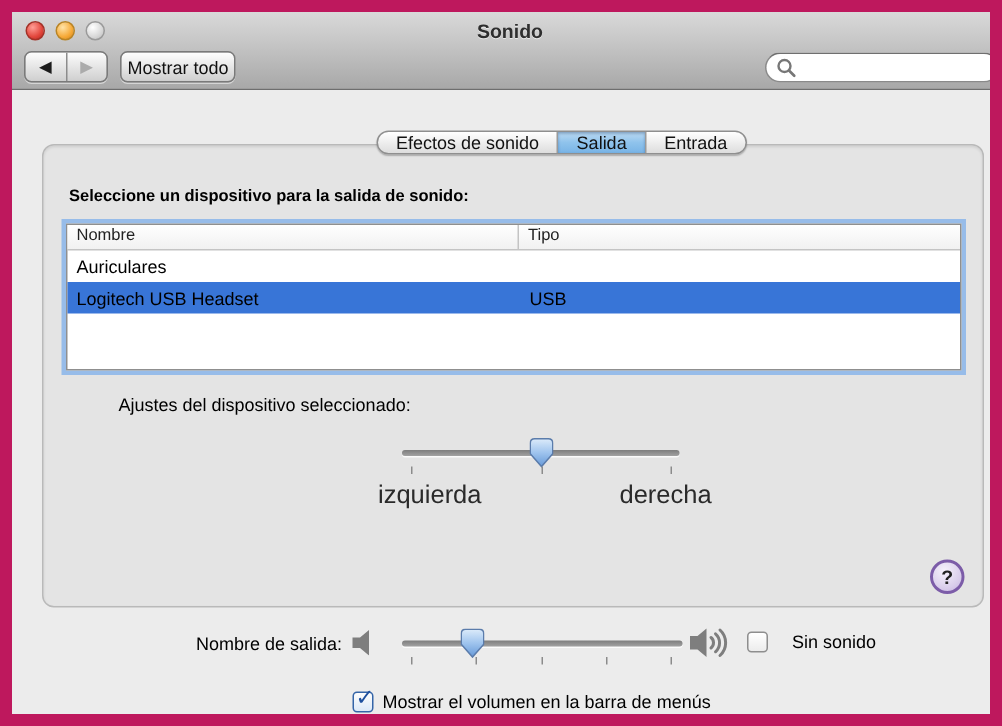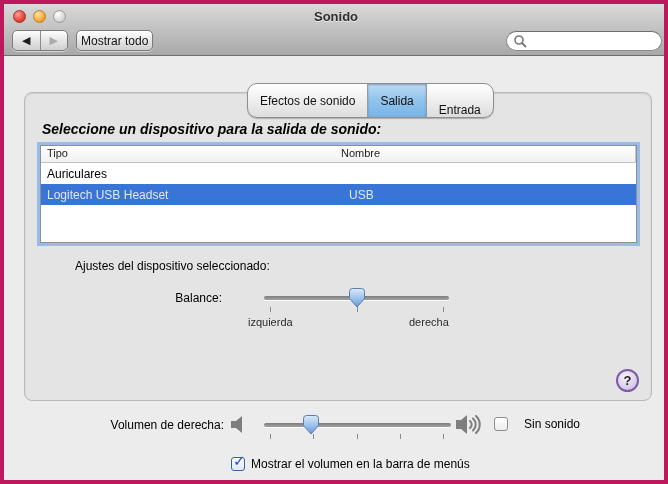--- a/index.html
+++ b/index.html
@@ -1,19 +1,19 @@
 <!DOCTYPE html>
 <html><head>
 <meta charset="utf-8">
 <style>
   * { margin:0; padding:0; box-sizing:border-box; }
   html,body { width:668px; height:484px; }
   body { font-family:"Liberation Sans","DejaVu Sans",sans-serif; font-size:12px; color:#000; }
 
-  .window { position:relative; width:668px; height:484px; border:4px solid #be185d; background:#ececec; overflow:hidden; }
+  .window { position:relative; width:668px; height:484px; border:8px solid #be185d; background:#ececec; overflow:hidden; }
 
   
   .header { position:absolute; left:0; top:0; width:664px; height:52px;
     background:linear-gradient(#d9d9d9,#c6c6c6 40%,#a8a8a8); border-bottom:1px solid #6e6e6e; }
   .title { position:absolute; left:0; top:5px; width:100%; text-align:center;
     font-size:13px; font-weight:bold; color:#2e2e2e; text-shadow:0 1px 0 rgba(255,255,255,.6); }
   .lights { position:absolute; left:9px; top:6px; display:flex; gap:7px; }
   .light { width:13px; height:13px; border-radius:50%; }
   .light.red    { background:radial-gradient(circle at 35% 30%, #ff9d95, #e2463c 60%, #b2281f); border:1px solid #a33228; }
   .light.yellow { background:radial-gradient(circle at 35% 30%, #ffe3a8, #f6a937 60%, #d0831a); border:1px solid #b88426; }
@@ -34,52 +34,52 @@
   .search { position:absolute; left:502px; top:27px; width:156px; height:20px;
     background:#fff; border:1px solid #8a8a8a; border-top-color:#6f6f6f; border-radius:10px;
     display:flex; align-items:center; padding-left:6px; }
   .search input { border:none; outline:none; width:120px; font-size:11px; background:transparent; }
 
   
   .pane { position:absolute; left:20px; top:88px; width:628px; height:309px;
     background:#e4e4e4; border:1px solid #b9b9b9; border-radius:8px;
     box-shadow:inset 0 1px 2px rgba(0,0,0,.10); }
 
-  .tabs { position:absolute; left:243px; top:79px; height:35px; display:flex;
+  .tabs { position:absolute; left:243px; top:79px; height:16px; display:flex;
     border:1px solid #8f8f8f; border-radius:10px; overflow:hidden;
     background:linear-gradient(#ffffff,#dddddd); box-shadow:0 1px 1px rgba(0,0,0,.25); z-index:3; }
   .tab { display:flex; align-items:center; justify-content:center; padding:0 12px;
     font-size:12px; color:#111; border-right:1px solid #9a9a9a; }
   .tab:last-child { border-right:none;align-items:flex-end; }
   .tab.selected { background:linear-gradient(#bedbf3,#8fc3ec 50%,#79b4e6); box-shadow:inset 0 1px 2px rgba(0,40,90,.35); }
 
-  .heading-bold { position:absolute; left:38px; top:117px; font-weight:bold; font-size:14px; z-index:2;font-style:italic; }
+  .heading-bold { position:absolute; left:38px; top:117px; font-weight:bold; font-size:11px; z-index:2; }
 
   .table-wrap { position:absolute; left:36px; top:141px; width:597px; height:98px;
     background:#fff; border:1px solid #8f8f8f; box-shadow:0 0 0 3px rgba(125,175,235,.75); z-index:2; }
   .thead { display:flex; height:17px; border-bottom:1px solid #c4c4c4;
     background:linear-gradient(#ffffff,#f1f1f1); font-size:11px; color:#222; }
   .th { padding:1px 0 0 6px; }
   .th.c1 { width:301px; border-right:1px solid #c4c4c4; }
   .th.c2 { flex:1; }
   .trow { display:flex; height:21px; align-items:center; font-size:12px; }
   .trow .td1 { width:301px; padding-left:6px; }
   .trow .td2 { flex:1; padding-left:7px; }
-  .trow.selected { background:#3875d7; color:#e5e5e5; }
+  .trow.selected { background:#3875d7; color:#000000; }
 
   .heading-plain { position:absolute; left:38px; top:255px; font-size:12px; z-index:2;margin-left:33px; }
 
   
   .slider-label { position:absolute; text-align:right; font-size:12px; z-index:2; }
   .track { position:absolute; height:4px; border-radius:2px;
     background:linear-gradient(#7d7d7d,#a2a2a2); box-shadow:0 1px 0 rgba(255,255,255,.8); z-index:2; }
   .thumb { position:absolute; top:-8px; width:16px; height:20px; margin-left:-8px; z-index:4; }
   .tickrow { position:absolute; display:flex; justify-content:space-between; z-index:2; }
   .tick { width:1px; height:5px; background:#8b8b8b; }
-  .sl-caption { position:absolute; font-size:11px; color:#2a2a2a; z-index:2;text-align:center; }
+  .sl-caption { position:absolute; font-size:17px; color:#2a2a2a; z-index:2;text-align:center; }
 
   .help-btn { position:absolute; left:612px; top:365px; width:23px; height:23px; border-radius:50%;
     border:2px solid #7c5ca8; background:radial-gradient(circle at 40% 30%, #f6f2fb, #d9cdeb 65%, #c3b1de);
     display:flex; align-items:center; justify-content:center;
     font-size:13px; font-weight:bold; color:#222; z-index:3; }
 
   
   .checkbox { width:14px; height:14px; border-radius:3px; background:linear-gradient(#ffffff,#ececec);
     border:1px solid #8e8e8e; position:relative; flex:none; }
   .checkbox.checked { border:1px solid #3465a8; background:linear-gradient(#fdfdfd,#dce9f8); }
@@ -134,35 +134,34 @@
       </div>
     <div class="tab">
         <span>Entrada</span>
       </div>
   </div>
 
   <div class="heading-bold">Seleccione un dispositivo para la salida de sonido:</div>
 
   <div class="table-wrap">
     <div class="thead">
+      <div class="th c1">Nombre</div>
       <div class="th c2">Tipo</div>
-      <div class="th c1">Nombre</div>
     </div>
     <div class="trow">
       <div class="td1">Auriculares</div>
     </div>
     <div class="trow selected">
       <div class="td1">Logitech USB Headset</div>
       <div class="td2">USB</div>
     </div>
   </div>
 
   <div class="heading-plain">Ajustes del dispositivo seleccionado:</div>
 
-  <div class="slider-label" style="left:60px; top:287px; width:158px;">Balance:</div>
   <div class="track" style="left:260px; top:292px; width:185px;">
     <div class="thumb" style="left: 50%;">
       <svg width="16" height="20" viewBox="0 0 16 20">
         <defs>
             <linearGradient id="tg1" x1="0" y1="0" x2="0" y2="1">
           <stop offset="0" stop-color="#dcebfa"></stop>
               <stop offset="0.5" stop-color="#9fc4ee"></stop>
               <stop offset="1" stop-color="#6699d8"></stop>
         </linearGradient>
           </defs>
@@ -175,21 +174,21 @@
       <div class="tick"></div>
       <div class="tick"></div>
   </div>
   <div class="sl-caption" style="left:244px; top:312px;">izquierda</div>
   <div class="sl-caption" style="left:405px; top:312px;">derecha</div>
 
   <div class="help-btn">
     <span>?</span>
   </div>
 
-  <div class="slider-label" style="left:60px; top:414px; width:160px;">Volumen de derecha:</div>
+  <div class="slider-label" style="left:60px; top:414px; width:160px;">Nombre de salida:</div>
 
   <svg class="spk" style="left:226px; top:412px;" width="18" height="17" viewBox="0 0 18 17">
     <path d="M1 5 H6 L12 0 V17 L6 12 H1 Z" fill="#7e7e7e"></path>
   </svg>
 
   <div class="track" style="left:260px; top:419px; width:187px;">
     <div class="thumb" style="left: 25%;">
       <svg width="16" height="20" viewBox="0 0 16 20">
         <defs>
             <linearGradient id="tg2" x1="0" y1="0" x2="0" y2="1">

